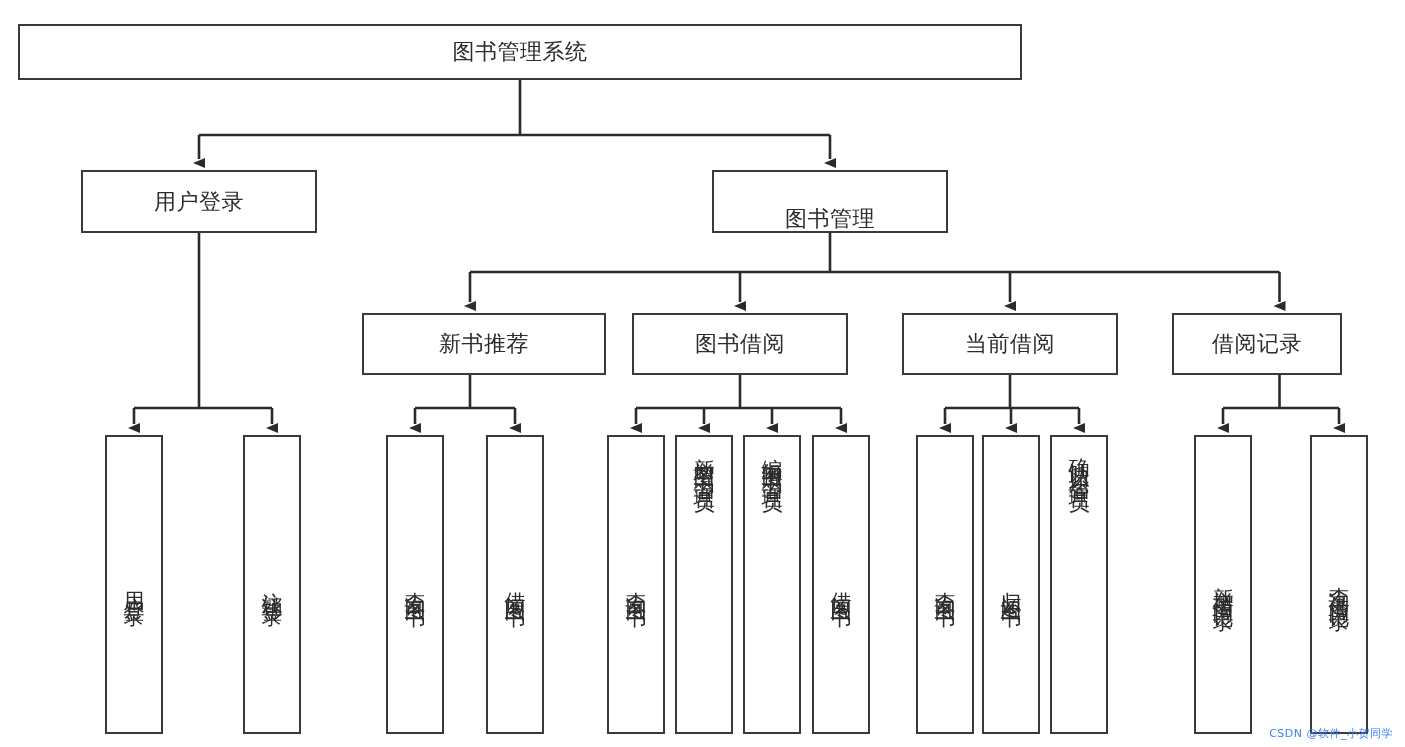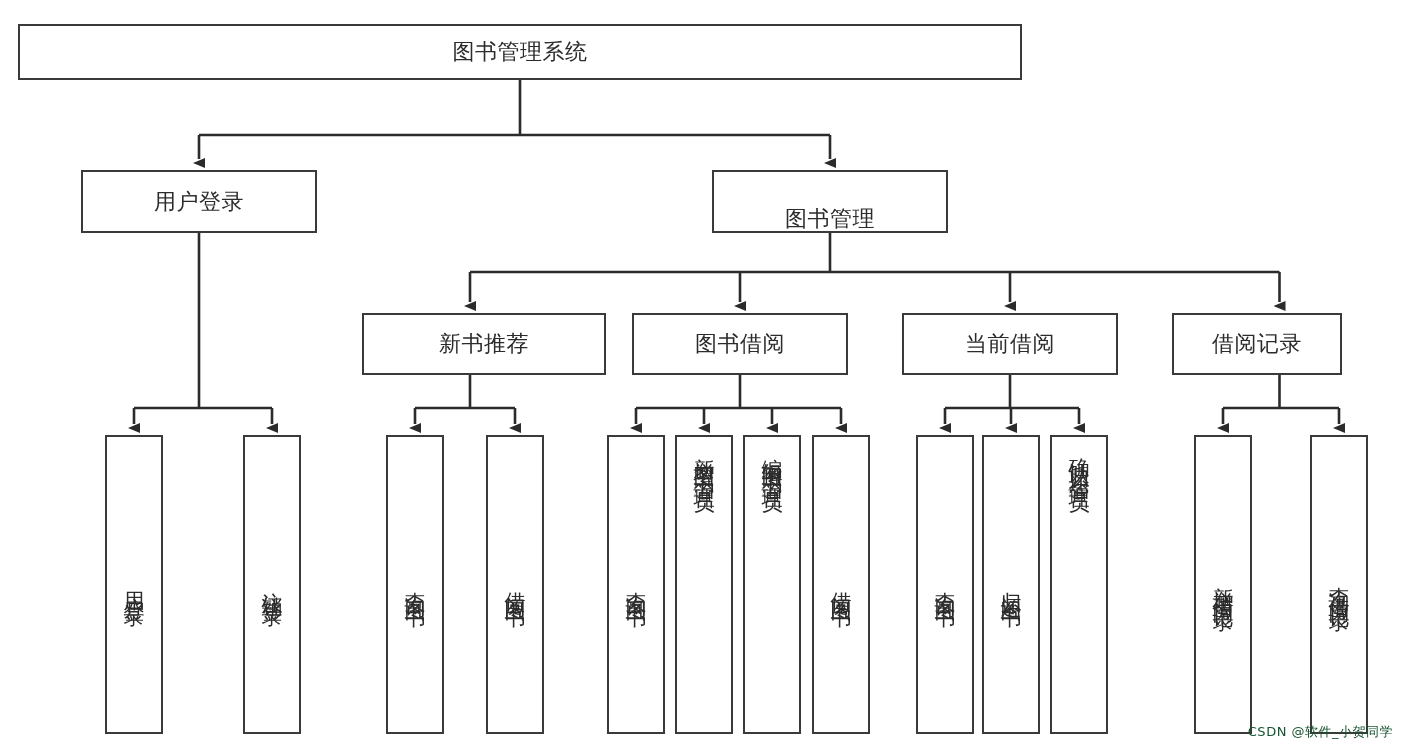--- a/index.html
+++ b/index.html
@@ -57,22 +57,22 @@
     padding-top: 4px;
   }
   .leaf-box.v-center {
     align-items: center;
     padding-top: 0;
   }
   #watermark {
     position: absolute;
     right: 12px;
     bottom: 6px;
-    font-size: 13px;
-    color: #14532d;
+    font-size: 11px;
+    color: #3b82f6;
     letter-spacing: 0.5px;
     white-space: nowrap;
     pointer-events: none;
   }
 </style>
 </head>
 <body>
 
 <div id="diagram-root">
 

